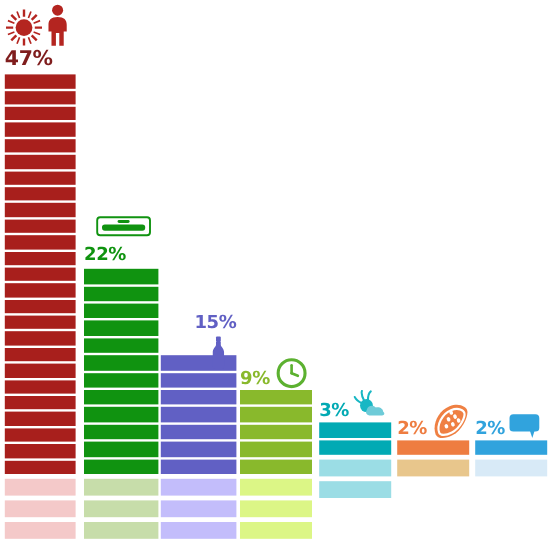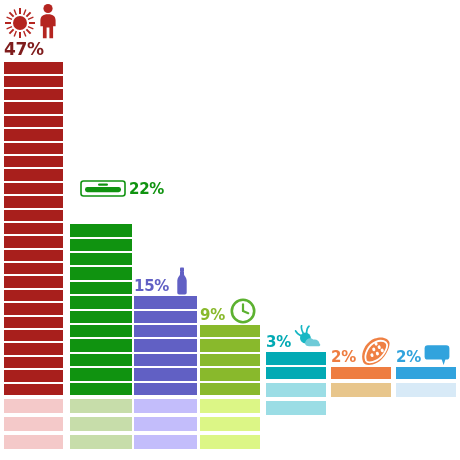--- a/index.html
+++ b/index.html
@@ -63,25 +63,25 @@
   .seg {
     width: 100%;
     box-sizing: border-box;
   }
 
   
   .head-1 { height: 56px; flex-direction: column; align-items: flex-start; gap: 0; }
   .head-1 .icon-row { display: flex; align-items: flex-end; gap: 2px; height: 34px; }
   .head-1 .col-value { font-size: 17px; margin-top: 2px; }
 
-  .head-2 { flex-direction: row; align-items: flex-start; height: 44px; }
+  .head-2 { flex-direction: column; align-items: flex-start; height: 44px; }
   .head-2 .col-icon { margin-left: 10px; }
   .head-2 .col-value { margin-top: 3px; }
 
-  .head-3 { flex-direction: row; align-items: flex-end; justify-content: space-between; height: 34px; }
+  .head-3 { flex-direction: column; align-items: flex-end; justify-content: space-between; height: 34px; }
   .head-4 { flex-direction: row; align-items: flex-end; justify-content: space-between; height: 34px; }
   .head-5 { flex-direction: row; align-items: flex-end; justify-content: space-between; height: 34px; }
   .head-6 { flex-direction: row; align-items: flex-end; justify-content: space-between; height: 36px; }
   .head-7 { flex-direction: row; align-items: flex-end; justify-content: space-between; height: 32px; }
 </style>
 </head>
 <body>
 
 <div id="chart-root">
 

